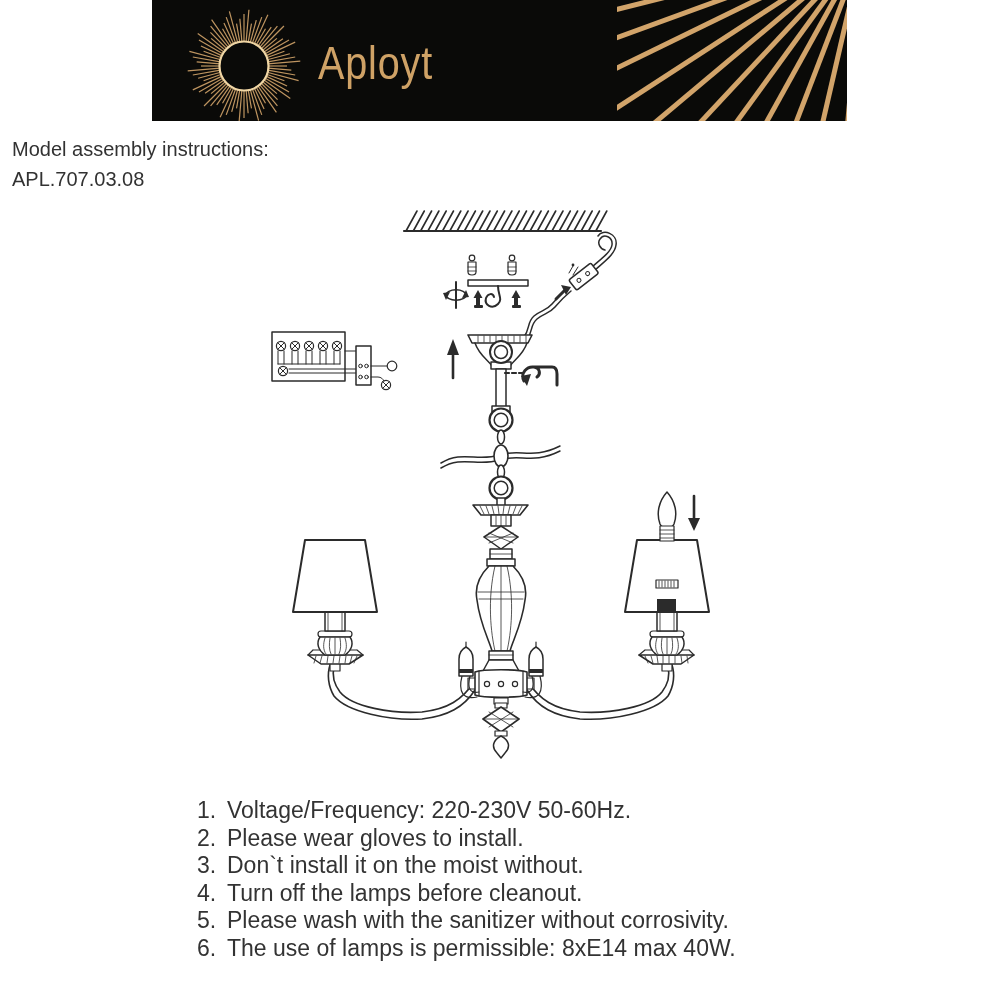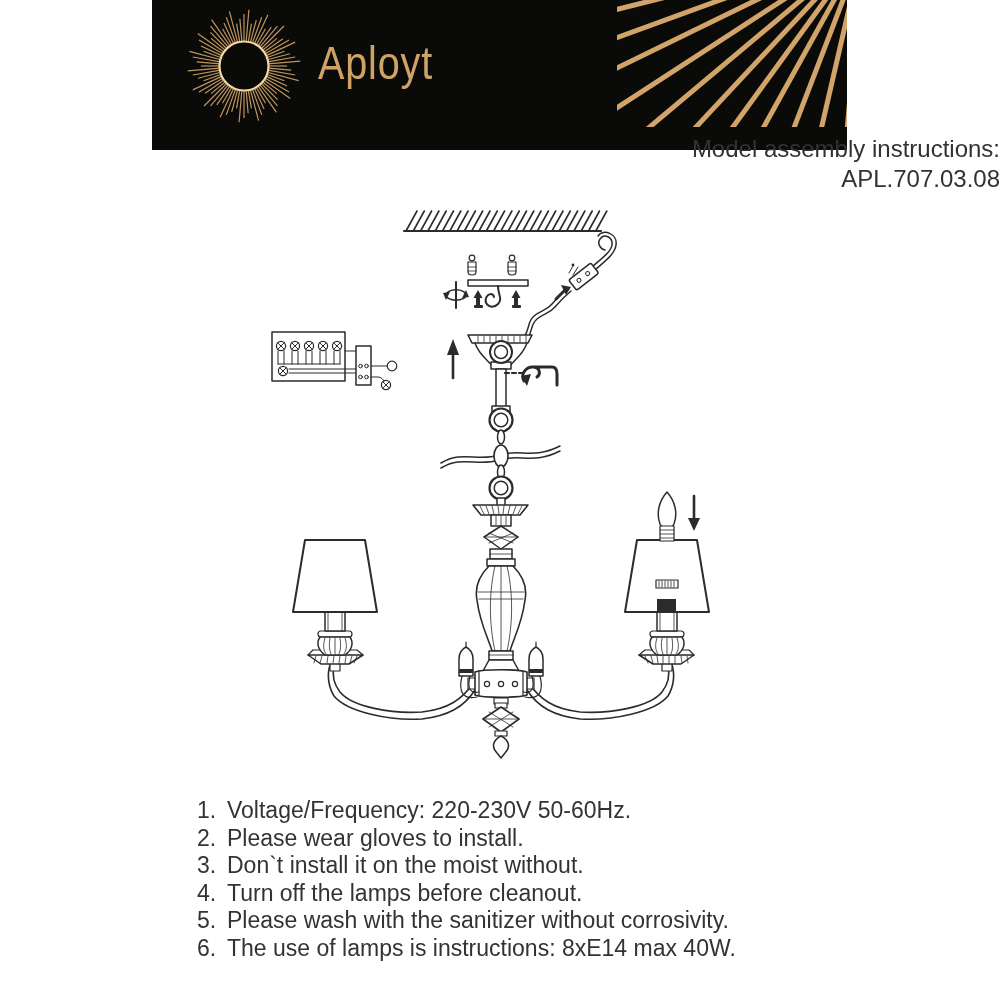--- a/index.html
+++ b/index.html
@@ -1,24 +1,24 @@
 <!DOCTYPE html>
 <html><head>
 <meta charset="utf-8">
 <style>
   html,body{margin:0;padding:0;background:#fff;}
   .page{position:relative;width:1000px;height:1000px;background:#fff;overflow:hidden;
         font-family:"Liberation Sans",sans-serif;color:#333;}
-  .band{position:absolute;left:152px;top:0;width:695px;height:150px;background:#0a0a08;overflow:hidden;}
+  .band{position:absolute;left:152px;top:0;width:695px;height:121px;background:#0a0a08;overflow:hidden;}
   .sunburst{position:absolute;left:31px;top:5px;}
   .brand{position:absolute;left:166px;top:33px;font-size:46px;line-height:60px;color:#cfa266;
          letter-spacing:1px;transform:scaleX(.86);transform-origin:left center;font-weight:400;}
   .rays{position:absolute;right:0;top:0;}
-  .titleblock{position:absolute;left:12px;right:0;top:134px;text-align:right;
-              font-size:24px;line-height:30px;color:#323232;}
+  .titleblock{position:absolute;left:12px;right:0;top:134px;text-align:left;
+              font-size:20px;line-height:30px;color:#323232;}
   .diagwrap{position:absolute;left:150px;top:195px;}
   .diag *{stroke:#2b2b2b;fill:none;stroke-width:1.6;stroke-linecap:round;stroke-linejoin:round;}
   .diag .wf{fill:#ffffff;}
   .diag .fd{fill:#2b2b2b;stroke:none;}
   .diag .s08{stroke-width:.8;} .diag .s1{stroke-width:1;} .diag .s12{stroke-width:1.2;}
   .diag .s15{stroke-width:1.5;} .diag .s2{stroke-width:2;} .diag .s22{stroke-width:2.2;}
   .diag .s26{stroke-width:2.6;} .diag .s3{stroke-width:3;}
   .diag .dash{stroke-dasharray:4,3;}
   .list{position:absolute;left:197px;top:797px;font-size:23px;line-height:27.5px;color:#333;}
   .li{display:flex;}
@@ -390,17 +390,17 @@
     <div class="li">
       <span class="num">4.</span>
       <span class="txt">Turn off the lamps before cleanout.</span>
     </div>
     <div class="li">
       <span class="num">5.</span>
       <span class="txt">Please wash with the sanitizer without corrosivity.</span>
     </div>
     <div class="li">
       <span class="num">6.</span>
-      <span class="txt">The use of lamps is instructions: 8xE14 max 40W.</span>
+      <span class="txt">The use of lamps is permissible: 8xE14 max 40W.</span>
     </div>
   </div>
 
 </div>
 
 </body></html>

